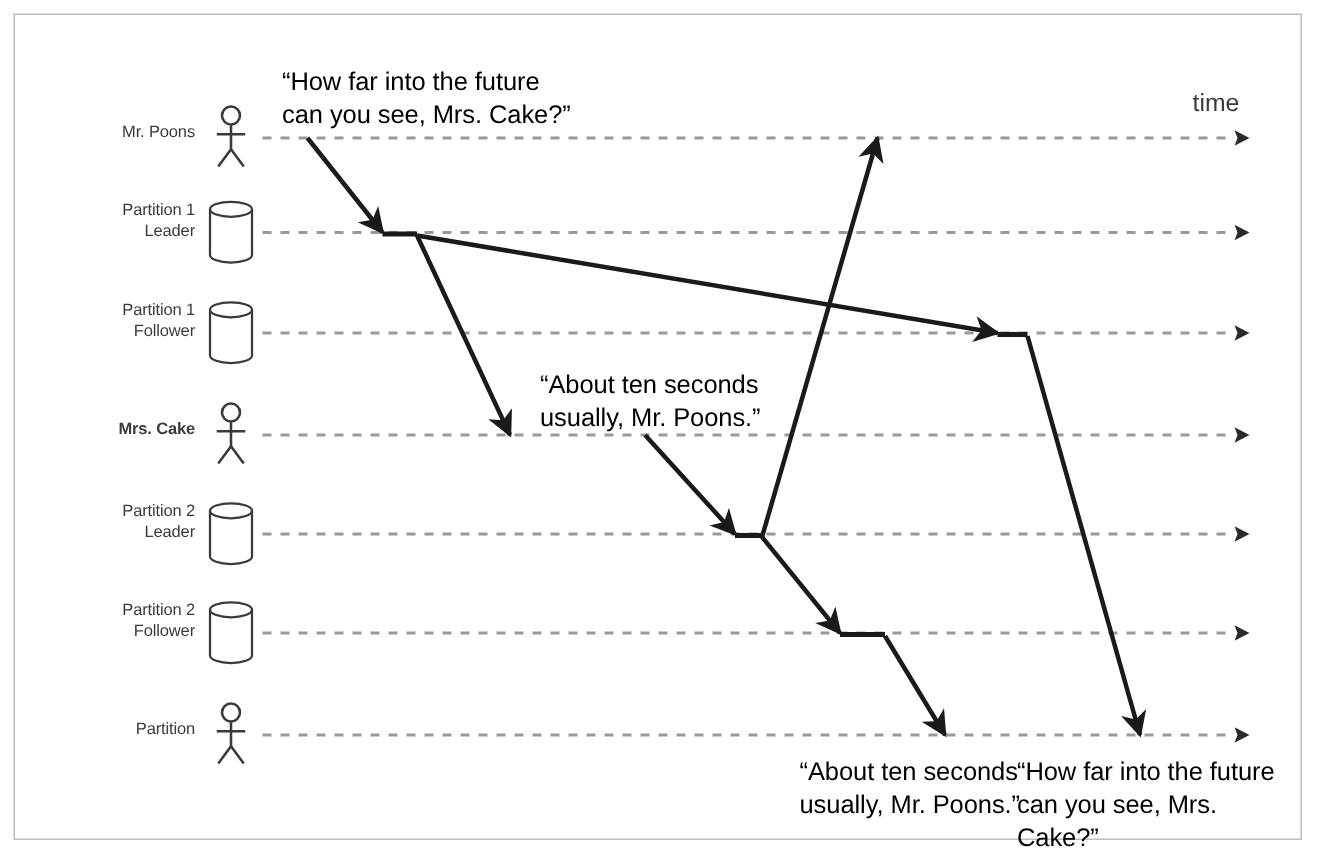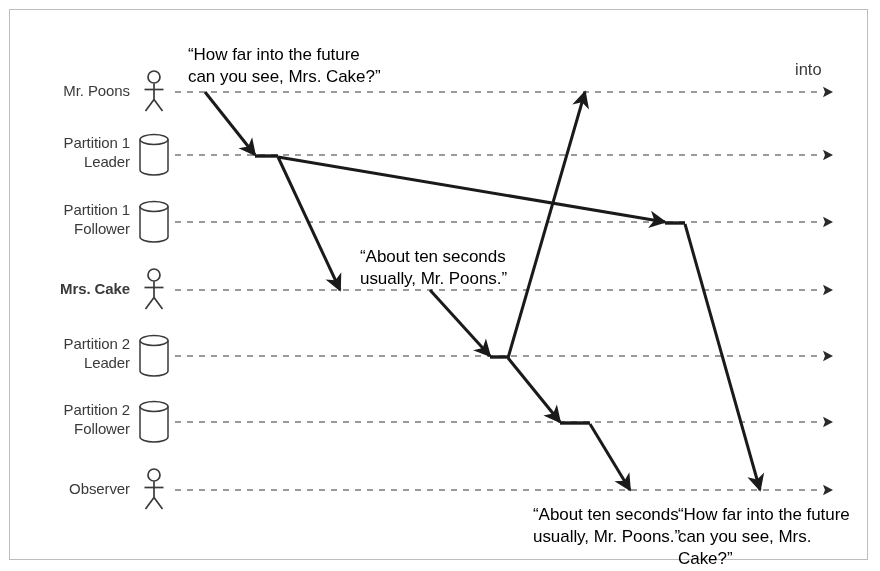--- a/index.html
+++ b/index.html
@@ -16,21 +16,21 @@
     width:859px;height:551px;
     border:1px solid #bdbdbd;
     background:#fff;
     box-sizing:border-box;
   }
   svg.diagram{position:absolute;left:0;top:0;width:880px;height:571px;overflow:visible;}
 
   .lane-label{
     position:absolute;
     text-align:right;
-    font-size:15px;
+    font-size:11px;
     line-height:1.26;
     color:#3a3a3a;
     letter-spacing:-0.1px;
     white-space:pre-line;
     font-weight:400;
   }
   .annot{
     position:absolute;
     font-size:17px;
     line-height:1.28;
@@ -85,31 +85,31 @@
       <div style="position: absolute; left: 138px; top: 331px; width: 32px; height: 50px;"><svg width="32" height="50" viewBox="0 0 32 50">
           <ellipse cx="16" cy="9.5" rx="14" ry="5" fill="none" stroke="#3a3a3a" stroke-width="1.5"></ellipse>
           <path d="M2,9.5 L2,40 A14,5 0 0 0 30,40 L30,9.5" fill="none" stroke="#3a3a3a" stroke-width="1.5"></path>
         </svg></div>
       <div class="lane-label" style="left: 26px; width: 104px; top: 401px;">Partition 2
 Follower</div>
       <div style="position: absolute; left: 138px; top: 397px; width: 32px; height: 50px;"><svg width="32" height="50" viewBox="0 0 32 50">
           <ellipse cx="16" cy="9.5" rx="14" ry="5" fill="none" stroke="#3a3a3a" stroke-width="1.5"></ellipse>
           <path d="M2,9.5 L2,40 A14,5 0 0 0 30,40 L30,9.5" fill="none" stroke="#3a3a3a" stroke-width="1.5"></path>
         </svg></div>
-      <div class="lane-label" style="left: 36px; width: 94px; top: 480px;">Observer</div>
+      <div class="lane-label" style="left: 36px; width: 94px; top: 480px;">Partition</div>
       <div style="position: absolute; left: 138px; top: 465px; width: 32px; height: 50px;"><svg width="32" height="50" viewBox="0 0 32 50">
           <circle cx="16" cy="10" r="6" fill="none" stroke="#3a3a3a" stroke-width="1.7"></circle>
           <line x1="16" y1="16.5" x2="16" y2="33" stroke="#3a3a3a" stroke-width="1.7"></line>
           <line x1="6.5" y1="22.5" x2="25.5" y2="22.5" stroke="#3a3a3a" stroke-width="1.7"></line>
           <line x1="16" y1="32.5" x2="7.5" y2="44" stroke="#3a3a3a" stroke-width="1.7"></line>
           <line x1="16" y1="32.5" x2="24.5" y2="44" stroke="#3a3a3a" stroke-width="1.7"></line>
         </svg></div>
     </div>
 
-  <div class="time-label" id="time-label" style="left: 795px; top: 60px;">into</div>
+  <div class="time-label" id="time-label" style="left: 795px; top: 60px;">time</div>
 
   <div id="annotations-layer">
       <div class="annot" style="left: 188px; top: 44px; width: 210px; text-align: left;">“How far into the future
 can you see, Mrs. Cake?”</div>
       <div class="annot" style="left: 360px; top: 246px; width: 180px; text-align: left;">“About ten seconds
 usually, Mr. Poons.”</div>
       <div class="annot" style="left: 533px; top: 504px; width: 170px; text-align: left;">“About ten seconds
 usually, Mr. Poons.”</div>
       <div class="annot" style="left: 678px; top: 504px; width: 180px; text-align: left;">“How far into the future
 can you see, Mrs. Cake?”</div>

